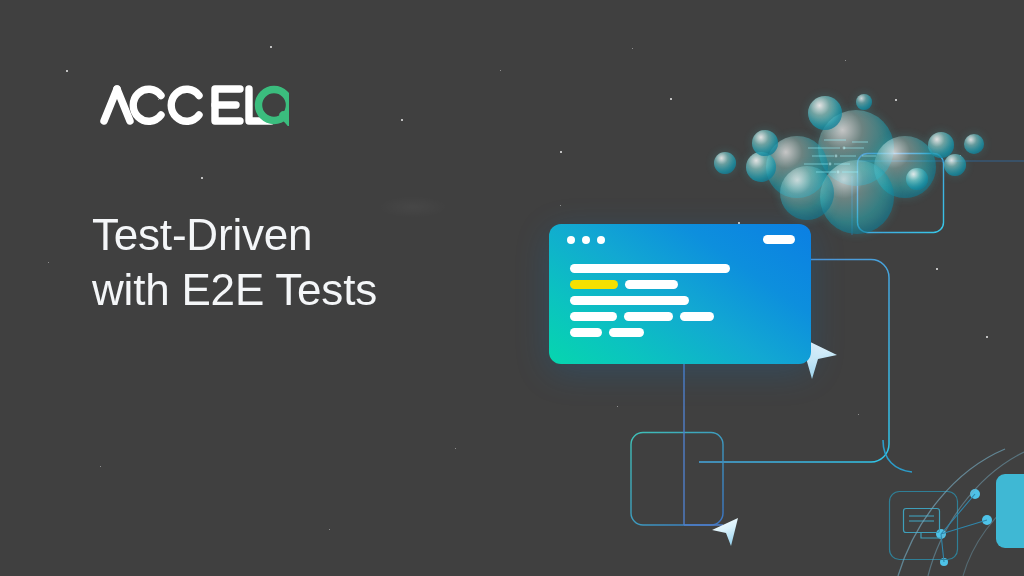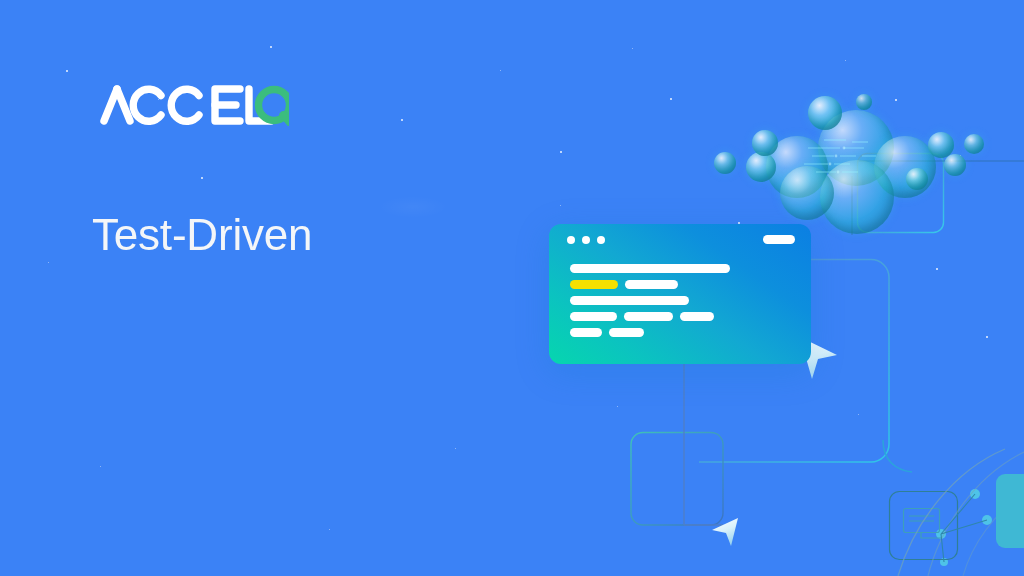--- a/index.html
+++ b/index.html
@@ -10,21 +10,21 @@
   }
   body {
     font-family: "Liberation Sans", sans-serif;
   }
 
   #canvas {
     position: relative;
     width: 1024px;
     height: 576px;
     overflow: hidden;
-    background: #3b82f6;
+    background: #404040;
   }
 
   
   .starfield { position: absolute; inset: 0; z-index: 1; }
   .star {
     position: absolute;
     background: #ffffff;
     border-radius: 50%;
     opacity: .85;
   }
@@ -313,15 +313,16 @@
 
       <g fill="none" stroke="#3bbd7e" stroke-width="7.4" stroke-linecap="round">
         <circle cx="175" cy="23" r="15.5"></circle>
         <path d="M184 33 L192 42"></path>
       </g>
     </svg>
   </div>
 
   <div class="headline">
     <span class="line">Test-Driven</span>
+    <span class="line">with E2E Tests</span>
   </div>
 
 </div>
 
 </body></html>

